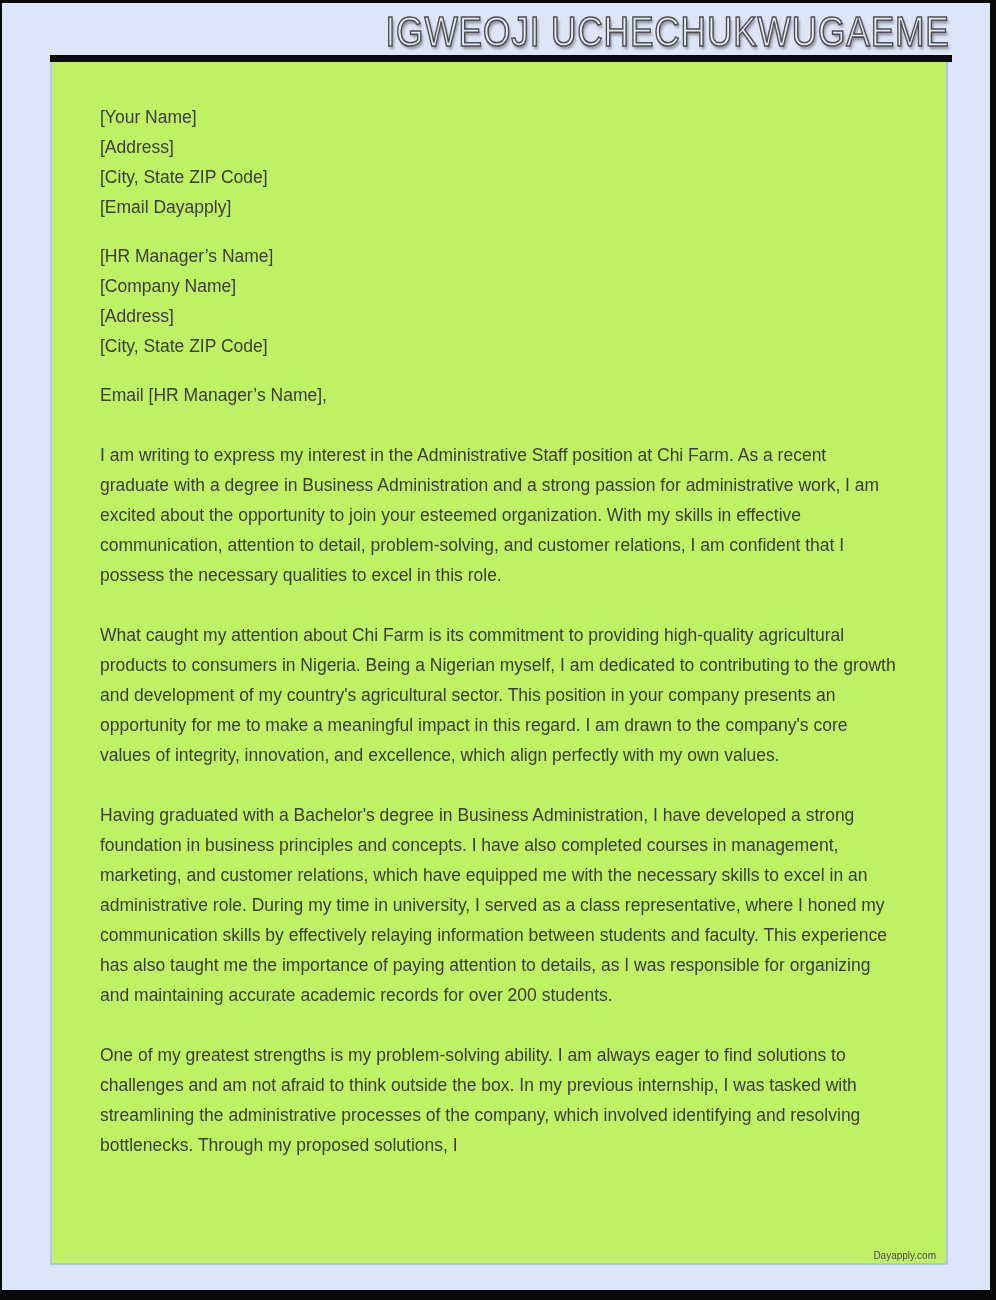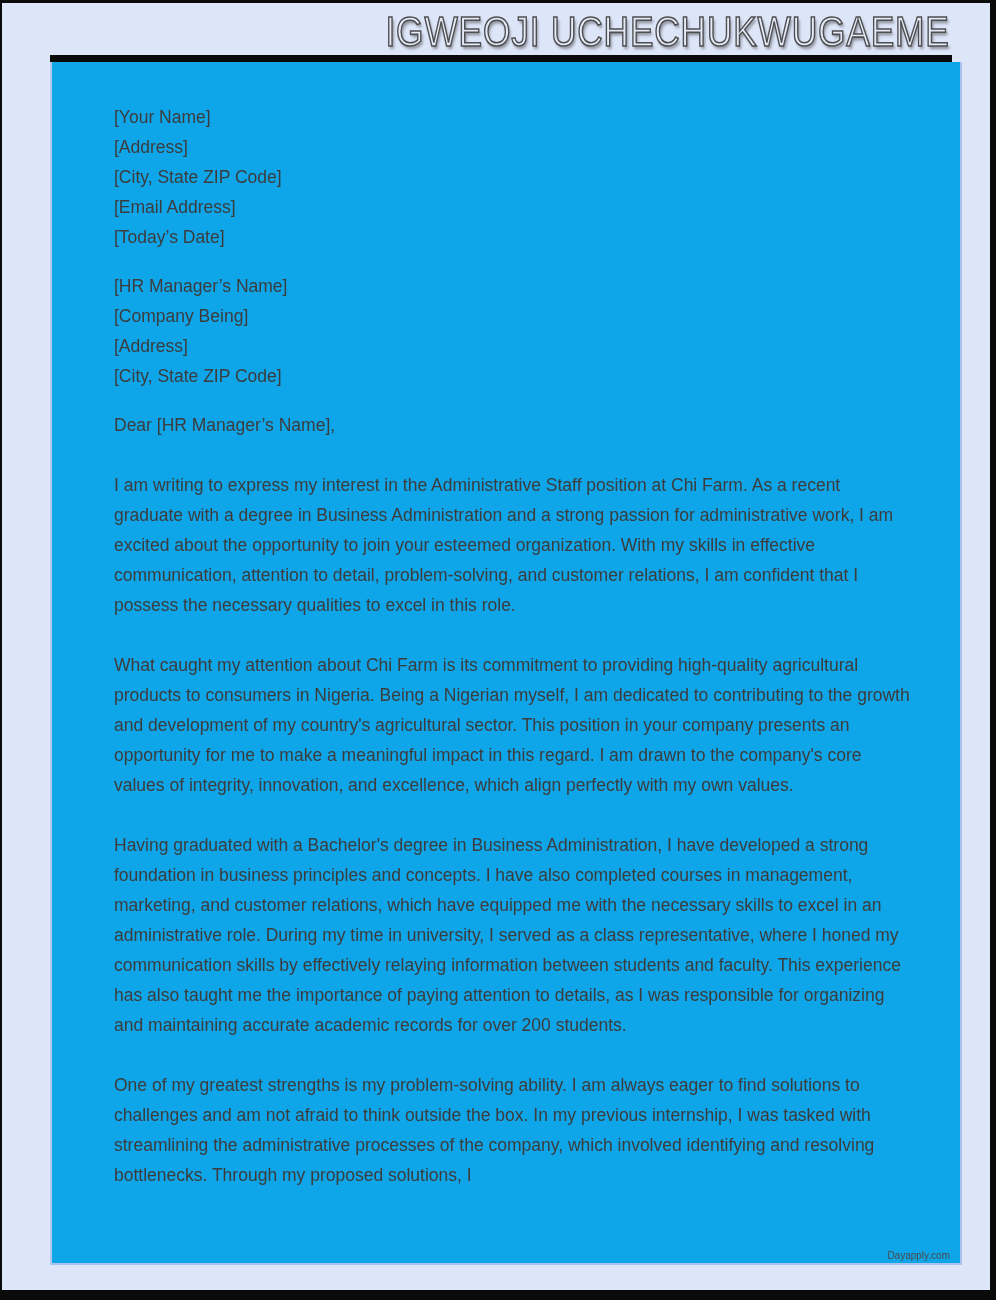--- a/index.html
+++ b/index.html
@@ -50,26 +50,25 @@
     height: 7px;
     background: #0a0a0a;
   }
   
   .page {
     position: absolute;
     left: 48px;
     top: 59px;
     width: 894px;
     height: 1201px;
-    background: #0ea5e9;
+    background: #bef264;
     border-left: 2px solid #b7c7ef;
     border-right: 2px solid #a9c2f0;
     border-bottom: 2px solid #a9c2f0;
     overflow: visible;
-    padding-left: 14px;
   }
   .letter-body {
     padding: 40px 48px 0 48px;
     width: 798px;
     font-size: 17.5px;
     line-height: 30px;
     color: #3c3c3c;
     letter-spacing: 0;
   }
   .block { margin: 0; }
@@ -94,32 +93,31 @@
 
   <div class="header-underline"></div>
 
   <div class="page">
     <div class="letter-body">
 
       <div class="block">
         <div class="line">[Your Name]</div>
         <div class="line">[Address]</div>
         <div class="line">[City, State ZIP Code]</div>
-        <div class="line">[Email Address]</div>
-        <div class="line">[Today’s Date]</div>
+        <div class="line">[Email Dayapply]</div>
       </div>
 
       <div class="block">
         <div class="line">[HR Manager’s Name]</div>
-        <div class="line">[Company Being]</div>
+        <div class="line">[Company Name]</div>
         <div class="line">[Address]</div>
         <div class="line">[City, State ZIP Code]</div>
       </div>
 
-      <div class="block">Dear [HR Manager’s Name],</div>
+      <div class="block">Email [HR Manager’s Name],</div>
 
       <p class="para">I am writing to express my interest in the Administrative Staff position at Chi Farm. As a recent graduate with a degree in Business Administration and a strong passion for administrative work, I am excited about the opportunity to join your esteemed organization. With my skills in effective communication, attention to detail, problem-solving, and customer relations, I am confident that I possess the necessary qualities to excel in this role.</p>
       <p class="para">What caught my attention about Chi Farm is its commitment to providing high-quality agricultural products to consumers in Nigeria. Being a Nigerian myself, I am dedicated to contributing to the growth and development of my country's agricultural sector. This position in your company presents an opportunity for me to make a meaningful impact in this regard. I am drawn to the company's core values of integrity, innovation, and excellence, which align perfectly with my own values.</p>
       <p class="para">Having graduated with a Bachelor's degree in Business Administration, I have developed a strong foundation in business principles and concepts. I have also completed courses in management, marketing, and customer relations, which have equipped me with the necessary skills to excel in an administrative role. During my time in university, I served as a class representative, where I honed my communication skills by effectively relaying information between students and faculty. This experience has also taught me the importance of paying attention to details, as I was responsible for organizing and maintaining accurate academic records for over 200 students.</p>
       <p class="para">One of my greatest strengths is my problem-solving ability. I am always eager to find solutions to challenges and am not afraid to think outside the box. In my previous internship, I was tasked with streamlining the administrative processes of the company, which involved identifying and resolving bottlenecks. Through my proposed solutions, I</p>
 
     </div>
 
     <div class="watermark">Dayapply.com</div>
   </div>

